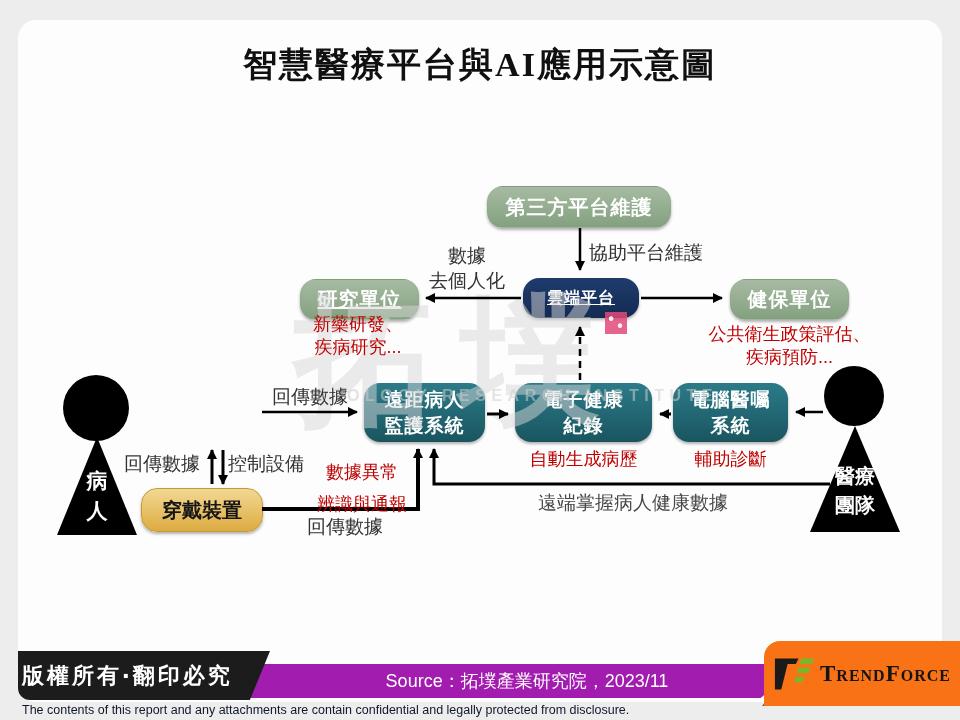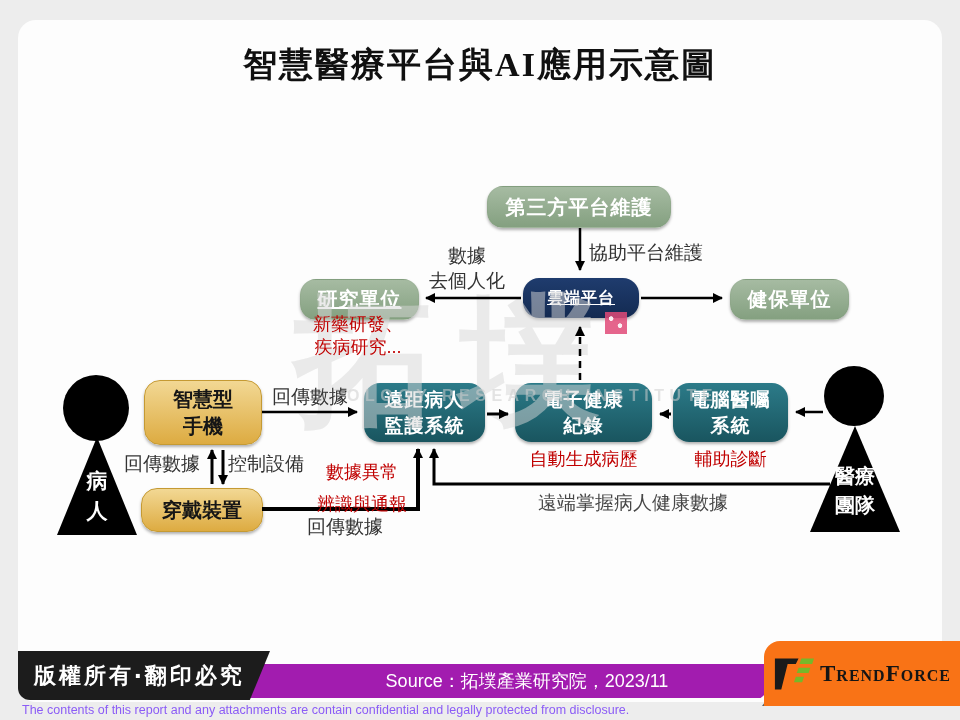--- a/index.html
+++ b/index.html
@@ -30,33 +30,33 @@
   .wm-sub{left:298px;top:387px;font-size:16px;font-weight:700;letter-spacing:5.5px;
           color:rgba(205,205,205,.55);z-index:4;}
   .wm-px{left:605px;top:312px;width:22px;height:22px;z-index:5;
          background:radial-gradient(circle at 28% 30%,rgba(255,255,255,.9) 2px,transparent 2.6px),
                     radial-gradient(circle at 68% 62%,rgba(255,255,255,.9) 2px,transparent 2.6px),
                     rgba(224,74,120,.85);}
   svg.wires{position:absolute;left:0;top:0;z-index:5;pointer-events:none;}
   .badge{left:18px;top:651px;width:252px;height:49px;background:#1c1c1c;z-index:12;
          clip-path:polygon(0 0,100% 0,92% 100%,0 100%,0 0);border-radius:0 0 0 12px;
          color:#fff;font-size:22px;font-weight:700;letter-spacing:3px;line-height:49px;
-         padding-left:16px;box-sizing:border-box;}
+         padding-left:4px;box-sizing:border-box;}
   .graybar{left:80px;top:664px;width:724px;height:34px;background:#a21caf;z-index:11;
            clip-path:polygon(0 0,100% 0,94% 100%,0 100%);}
   .graybar .src{position:absolute;left:195px;right:25px;top:0;height:34px;line-height:34px;
                 text-align:center;color:#fff;font-size:18px;}
   .sliver{left:762px;top:660px;width:58px;height:46px;background:#606060;z-index:11;
           clip-path:polygon(60% 0,100% 0,40% 100%,0 100%);}
   .panel{left:764px;top:641px;width:196px;height:65px;background:#f97316;z-index:12;
          border-radius:16px 0 0 0;display:flex;align-items:center;padding-left:10px;
          box-sizing:border-box;}
   .logo-text{font-family:"Liberation Serif","DejaVu Serif",serif;font-variant:small-caps;
              font-size:23px;font-weight:600;color:#151515;letter-spacing:1px;margin-left:6px;}
-  .disclaimer{left:22px;top:703px;font-size:12.5px;color:#8b5cf6;z-index:12;}
+  .disclaimer{left:22px;top:703px;font-size:12.5px;color:#0f172a;z-index:12;}
 </style>
 </head>
 <body>
 
 <div id="stage">
   <div class="slide"></div>
 
   <div class="abs title">智慧醫療平台與AI應用示意圖</div>
 
   <div class="abs wm-big">拓墣</div>
@@ -76,35 +76,35 @@
   <div class="abs box green" style="left:487px;top:186px;width:182px;height:40px;">第三方平台維護</div>
   <div class="abs box navy" style="left:523px;top:278px;width:116px;height:40px;">雲端平台</div>
   <div class="abs box green" style="left:300px;top:279px;width:117px;height:39px;text-decoration:underline;">研究單位</div>
   <div class="abs box green" style="left:730px;top:279px;width:117px;height:39px;">健保單位</div>
   <div class="abs box teal" style="left:515px;top:383px;width:137px;height:59px;">電子健康
 紀錄</div>
   <div class="abs box teal" style="left:364px;top:383px;width:121px;height:59px;">遠距病人
 監護系統</div>
   <div class="abs box teal" style="left:673px;top:383px;width:115px;height:59px;">電腦醫囑
 系統</div>
-  <div class="abs box gold" style="left:144px;top:380px;width:116px;height:63px;">智慧型
-手機</div>
   <div class="abs box gold" style="left:141px;top:488px;width:120px;height:42px;">穿戴裝置</div>
 
   <div class="abs lbl" style="left:589px;top:240px;">協助平台維護</div>
   <div class="abs lbl" style="left:408px;top:243px;width:118px;text-align:center;line-height:25px;">數據
 去個人化</div>
   <div class="abs lbl" style="left:272px;top:384px;">回傳數據</div>
   <div class="abs lbl" style="left:124px;top:451px;">回傳數據</div>
   <div class="abs lbl" style="left:228px;top:451px;">控制設備</div>
   <div class="abs lbl" style="left:307px;top:514px;">回傳數據</div>
   <div class="abs lbl" style="left:538px;top:490px;color:#474747;">遠端掌握病人健康數據</div>
 
   <div class="abs note" style="left:288px;top:313px;width:140px;">新藥研發、
 疾病研究...</div>
+  <div class="abs note" style="left:692px;top:323px;width:195px;">公共衛生政策評估、
+疾病預防...</div>
   <div class="abs note" style="left:515px;top:448px;width:137px;">自動生成病歷</div>
   <div class="abs note" style="left:673px;top:448px;width:115px;">輔助診斷</div>
   <div class="abs note" style="left:306px;top:456px;width:112px;line-height:32px;">數據異常
 辨識與通報</div>
 
   <svg class="wires" width="960" height="720">
     <defs>
       <marker id="ah" markerUnits="userSpaceOnUse" markerWidth="12" markerHeight="12" refX="9" refY="5" orient="auto">
         <path d="M0,0 L10,5 L0,10 Z" fill="#000"></path>
       </marker>

